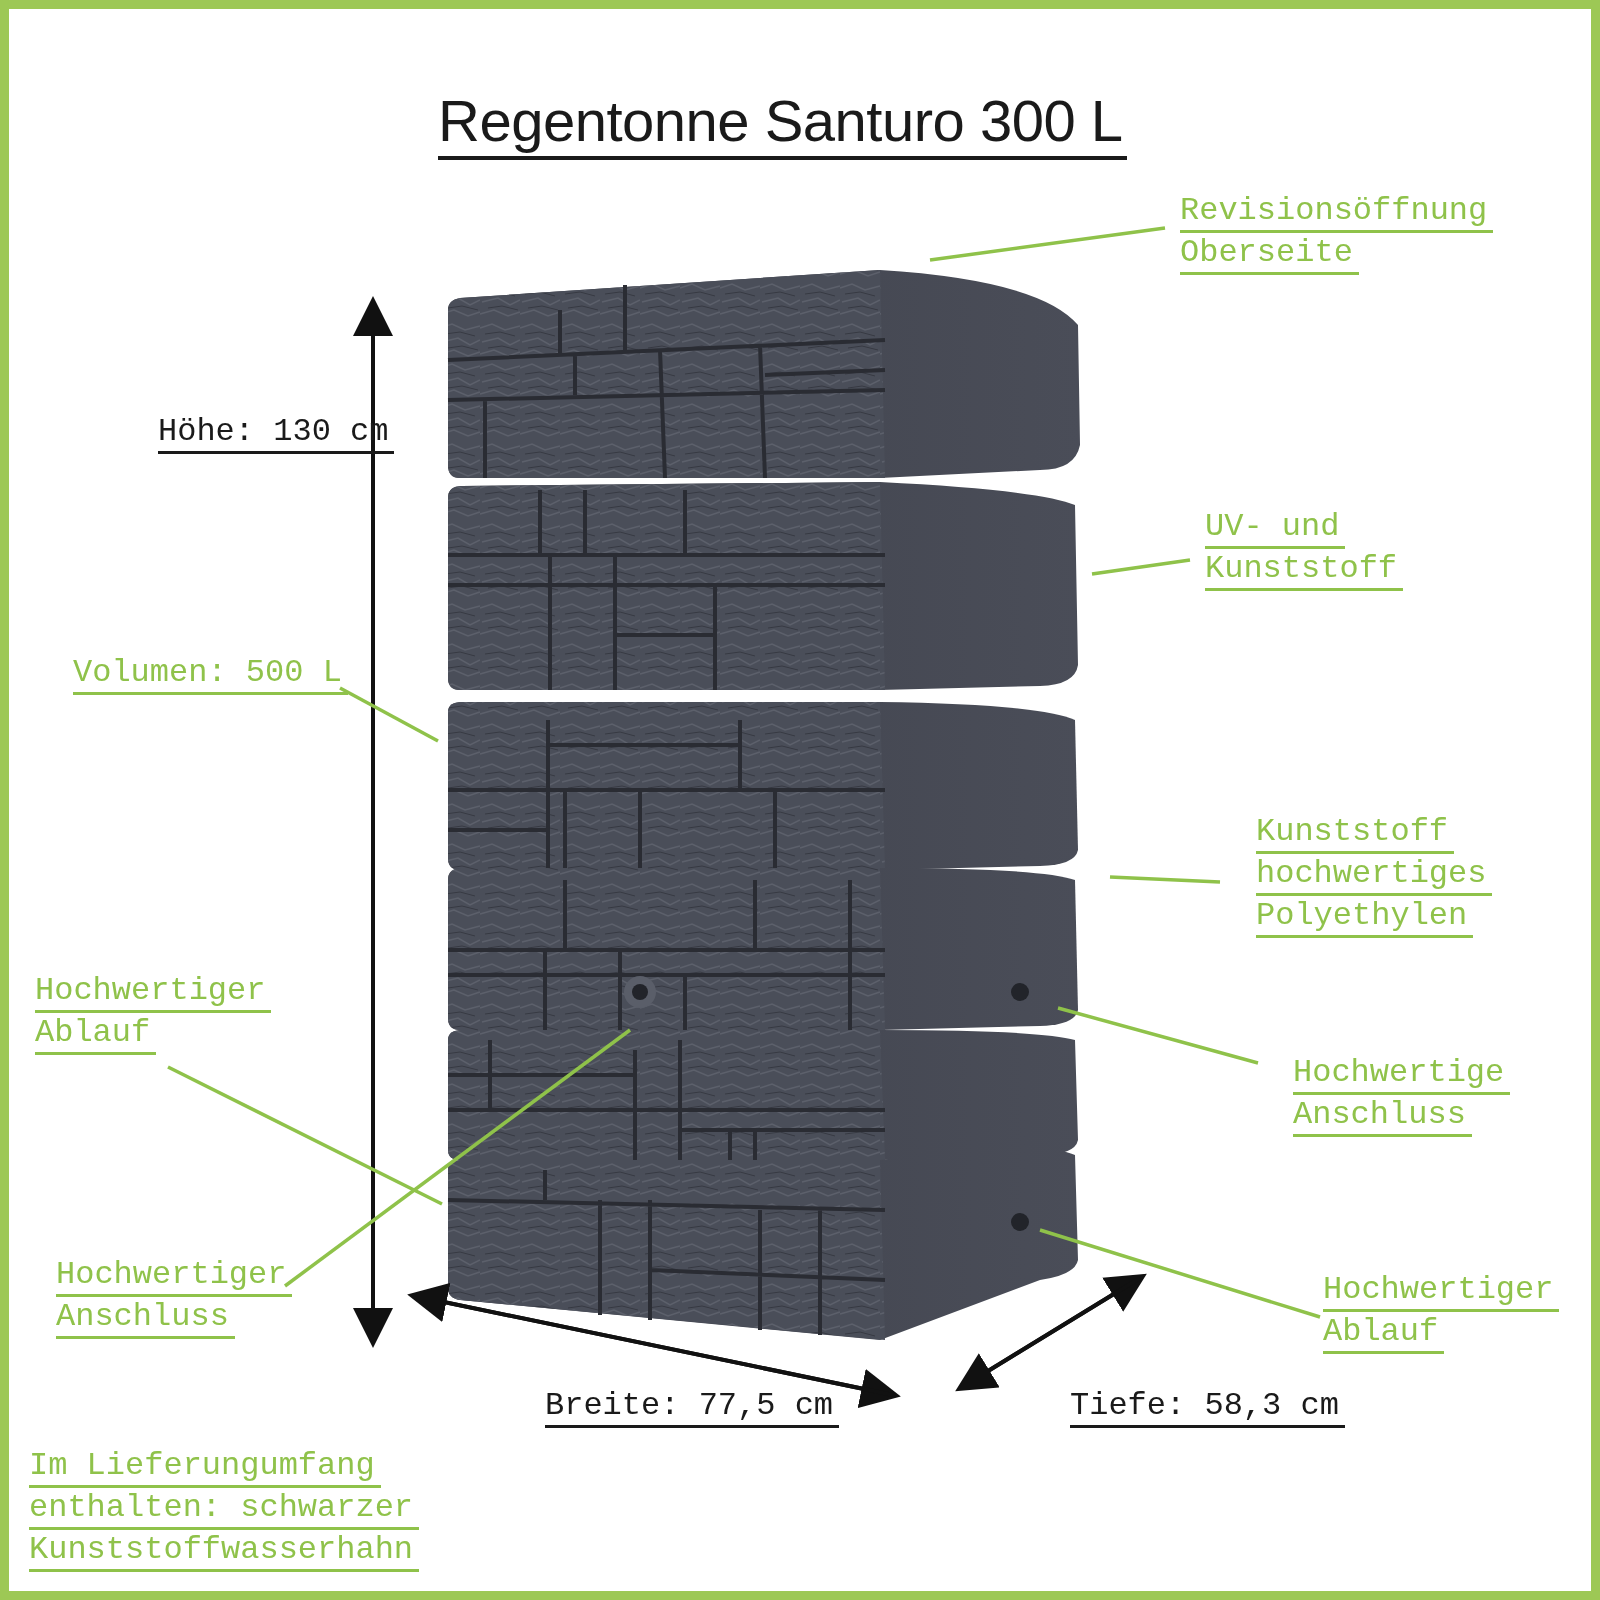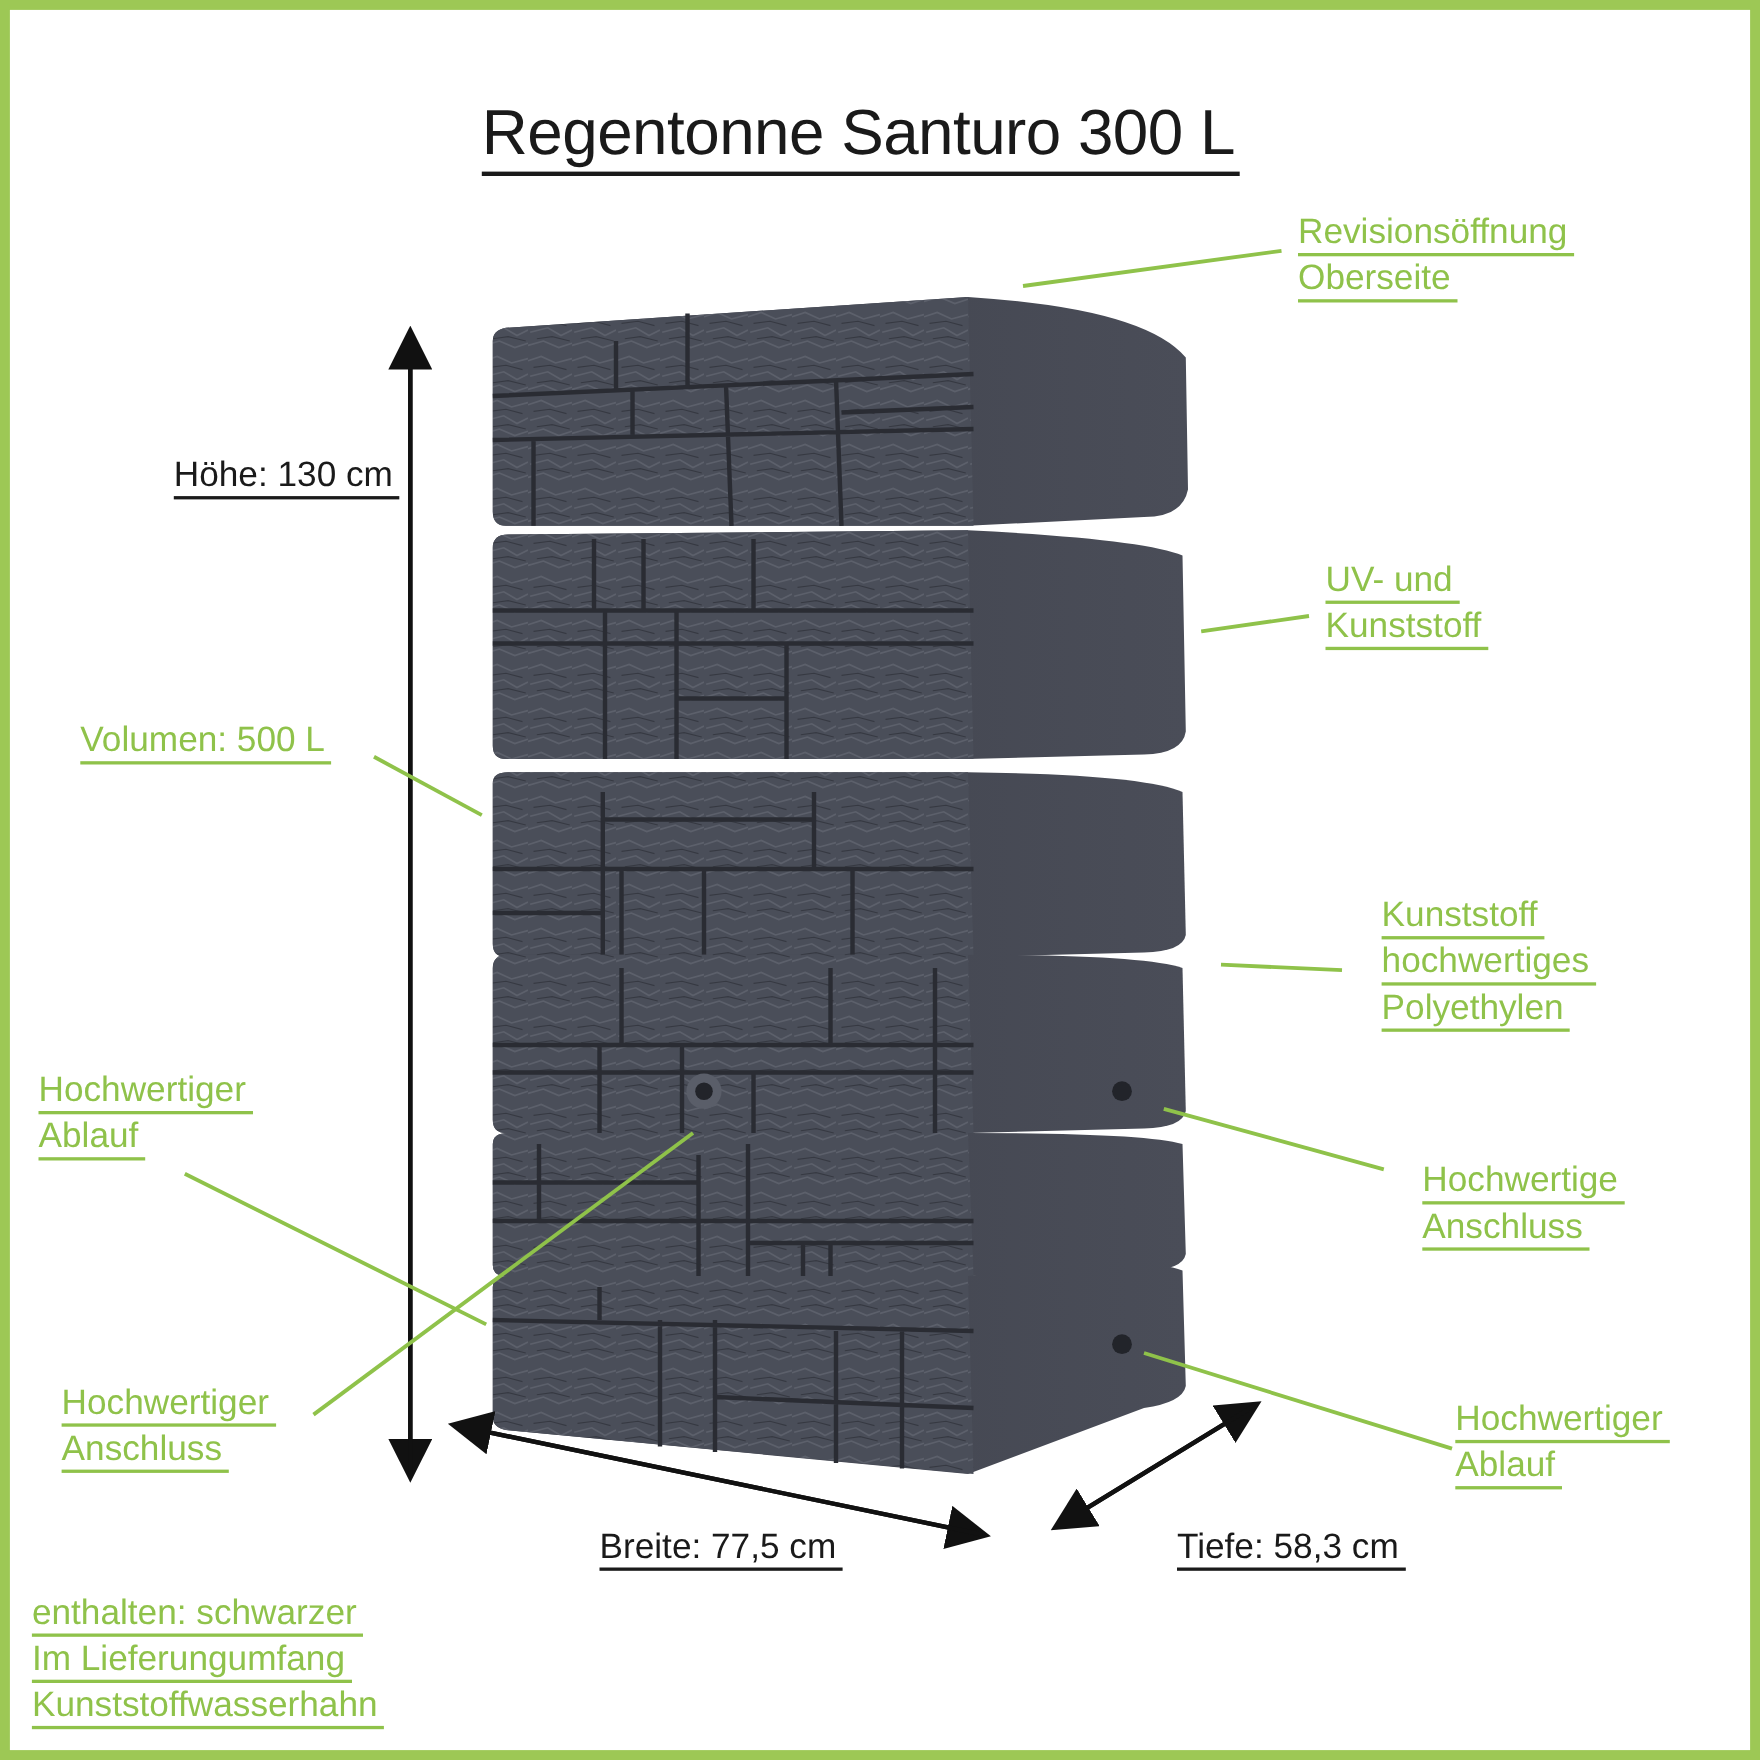--- a/index.html
+++ b/index.html
@@ -3,21 +3,21 @@
 <meta charset="utf-8">
 <style>
   html, body { margin:0; padding:0; background:#fff; }
   body { width:1600px; height:1600px; position:relative; overflow:hidden;
          font-family:"Liberation Sans", sans-serif; }
   .frame { position:absolute; left:0; top:0; width:1600px; height:1600px;
            box-sizing:border-box; border:9px solid #9dc855; }
   .title { position:absolute; left:438px; top:86px; font-size:58px; color:#1a1a1a;
            letter-spacing:-0.5px; border-bottom:4px solid #1a1a1a; line-height:70px; padding-right:4px; }
   .lbl { position:absolute; font-size:32px; line-height:43px; }
-  .lbl span { display:block; width:fit-content; border-bottom:3px solid currentColor; line-height:39px; padding-right:6px;}
+  .lbl span { display:block; width:fit-content; border-bottom:3px solid currentColor; line-height:39px; padding-right:6px;font-family:Liberation Mono, monospace;}
   .green { color:#8fc24a; }
   .dark { color:#1a1a1a; font-size:32px;margin-left:42px; }
   svg.overlay { position:absolute; left:0; top:0; width:1600px; height:1600px; }
 </style>
 </head>
 <body>
 
 <div class="frame"></div>
 
 <div class="title">Regentonne Santuro 300 L</div>
@@ -136,16 +136,16 @@
 </div>
 <div class="lbl green" style="left:56px; top:1255px;">
   <span>Hochwertiger</span>
   <span>Anschluss</span>
 </div>
 <div class="lbl green" style="left:1323px; top:1270px;">
   <span>Hochwertiger</span>
   <span>Ablauf</span>
 </div>
 <div class="lbl green" style="left:29px; top:1446px;">
+  <span>Im Lieferungumfang</span>
   <span>enthalten: schwarzer</span>
-  <span>Im Lieferungumfang</span>
   <span>Kunststoffwasserhahn</span>
 </div>
 
 </body></html>

